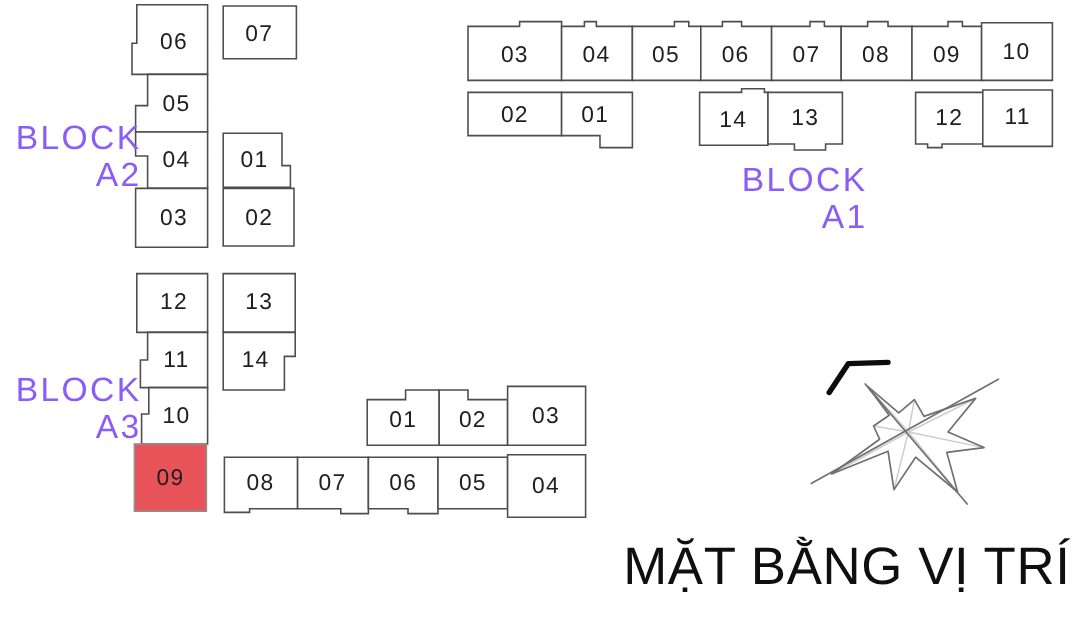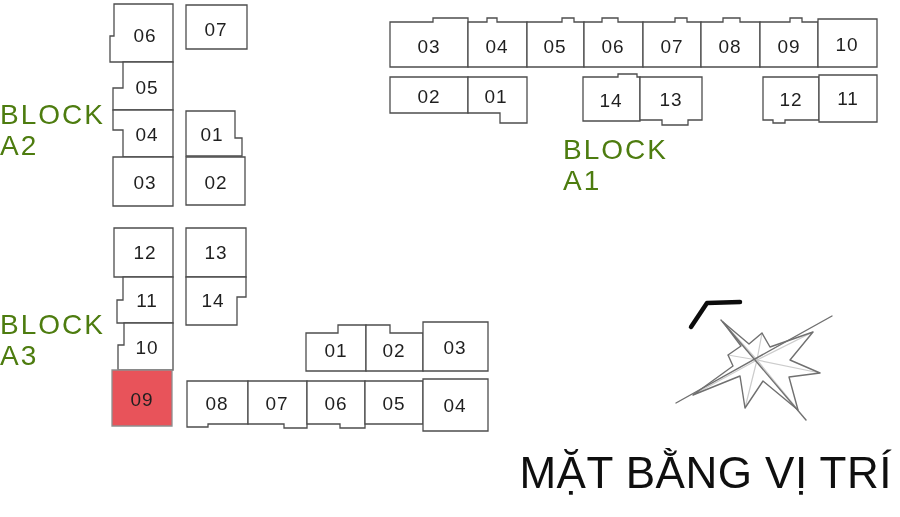--- a/index.html
+++ b/index.html
@@ -7,21 +7,21 @@
     position:relative;width:900px;height:513px;background:#ffffff;overflow:hidden;
     font-family:"Liberation Sans","DejaVu Sans",sans-serif;
   }
   .plan-svg{position:absolute;left:0;top:0;width:900px;height:517px;}
   .unit-label{
     font-family:"Liberation Sans","DejaVu Sans",sans-serif;
     font-size:19px;letter-spacing:1px;fill:#1f1f1f;
     text-anchor:middle;dominant-baseline:central;
   }
   .block-label{
-    position:absolute;text-align:left;color:#4d7c0f;
+    position:absolute;text-align:right;color:#8b5cf6;
     font-size:28px;line-height:31px;letter-spacing:2px;font-weight:400;
   }
   .plan-title{
     position:absolute;color:#0f0f0f;font-size:44px;letter-spacing:0.5px;
     font-weight:400;white-space:nowrap;
   }
 </style>
 </head>
 <body>
 

